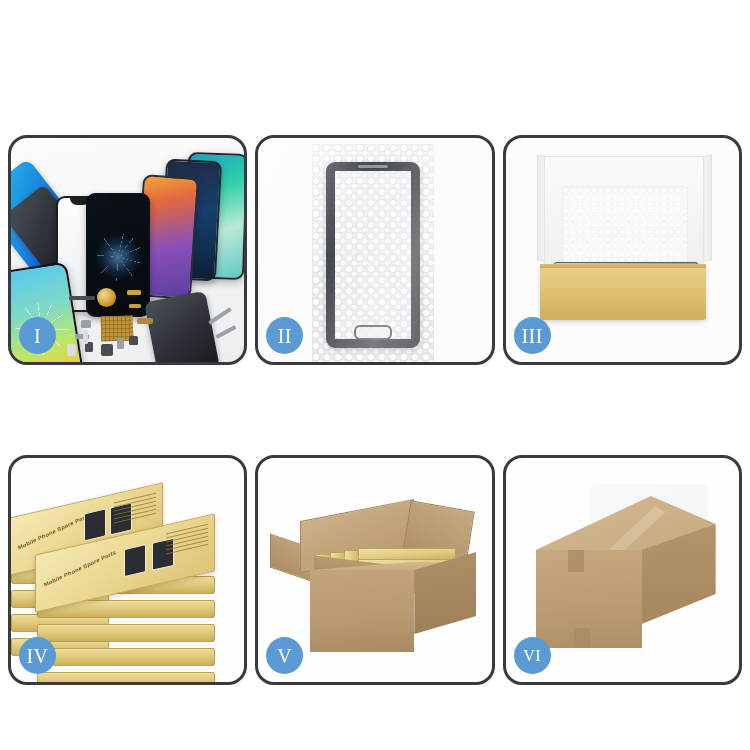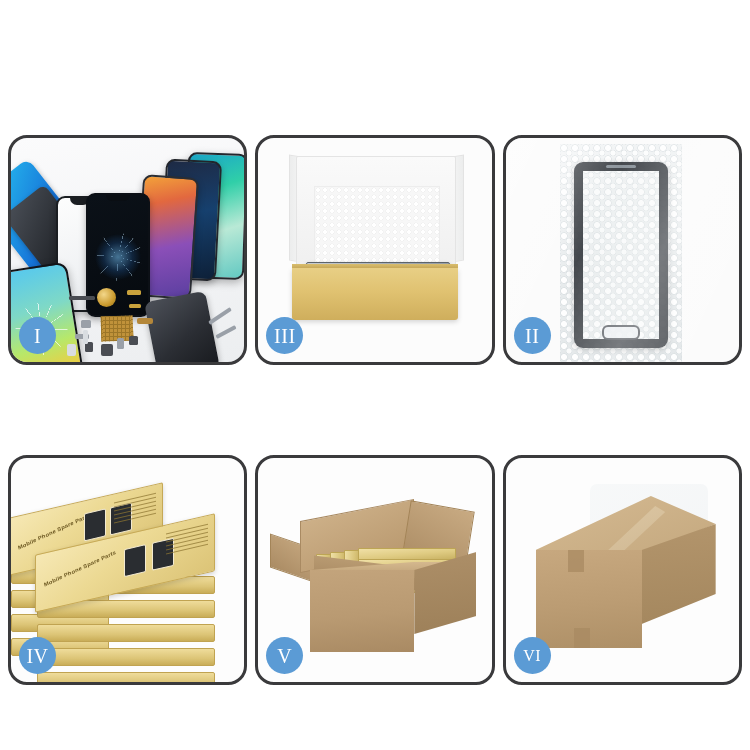--- a/index.html
+++ b/index.html
@@ -368,47 +368,47 @@
         <div class="part" style="left:90px;top:206px;width:12px;height:12px;border-radius:2px;"></div>
         <div class="part sil" style="left:106px;top:200px;width:7px;height:11px;"></div>
         <div class="part" style="left:118px;top:198px;width:9px;height:9px;"></div>
         <div class="part wht" style="left:56px;top:206px;width:9px;height:12px;border-radius:2px;"></div>
         <div class="part sil" style="left:196px;top:176px;width:26px;height:4px;transform:rotate(-34deg);"></div>
         <div class="part sil" style="left:204px;top:192px;width:22px;height:4px;transform:rotate(-28deg);"></div>
       </div>
       <div class="badge">I</div>
     </div>
 
+    <div class="panel p2">
+      <div class="photo">
+        <div class="bubblewrap"></div>
+        <div class="glasspanel">
+          <span class="gp-speaker"></span>
+        </div>
+        <div class="gloss"></div>
+      </div>
+      <div class="badge">II</div>
+    </div>
+
     <div class="panel p3">
       <div class="photo">
         <div class="box3-flapL"></div>
         <div class="box3-flapR"></div>
         <div class="box3-back"></div>
         <div class="foam"></div>
         <div class="part3">
           <span class="red"></span>
           <span class="blk"></span>
         </div>
         <div class="box3-innerlip"></div>
         <div class="box3-front"></div>
       </div>
       <div class="badge">III</div>
     </div>
 
-    <div class="panel p2">
-      <div class="photo">
-        <div class="bubblewrap"></div>
-        <div class="glasspanel">
-          <span class="gp-speaker"></span>
-        </div>
-        <div class="gloss"></div>
-      </div>
-      <div class="badge">II</div>
-    </div>
-
     <div class="panel p4">
       <div class="photo">
         <div class="stack">
 
           <div class="kbox" style="left:4px;top:72px;width:96px;"></div>
           <div class="kbox" style="left:4px;top:96px;width:96px;"></div>
           <div class="kbox" style="left:4px;top:120px;width:96px;"></div>
           <div class="kbox" style="left:4px;top:144px;width:96px;"></div>
           <div class="kbox" style="left:4px;top:168px;width:96px;"></div>
 

